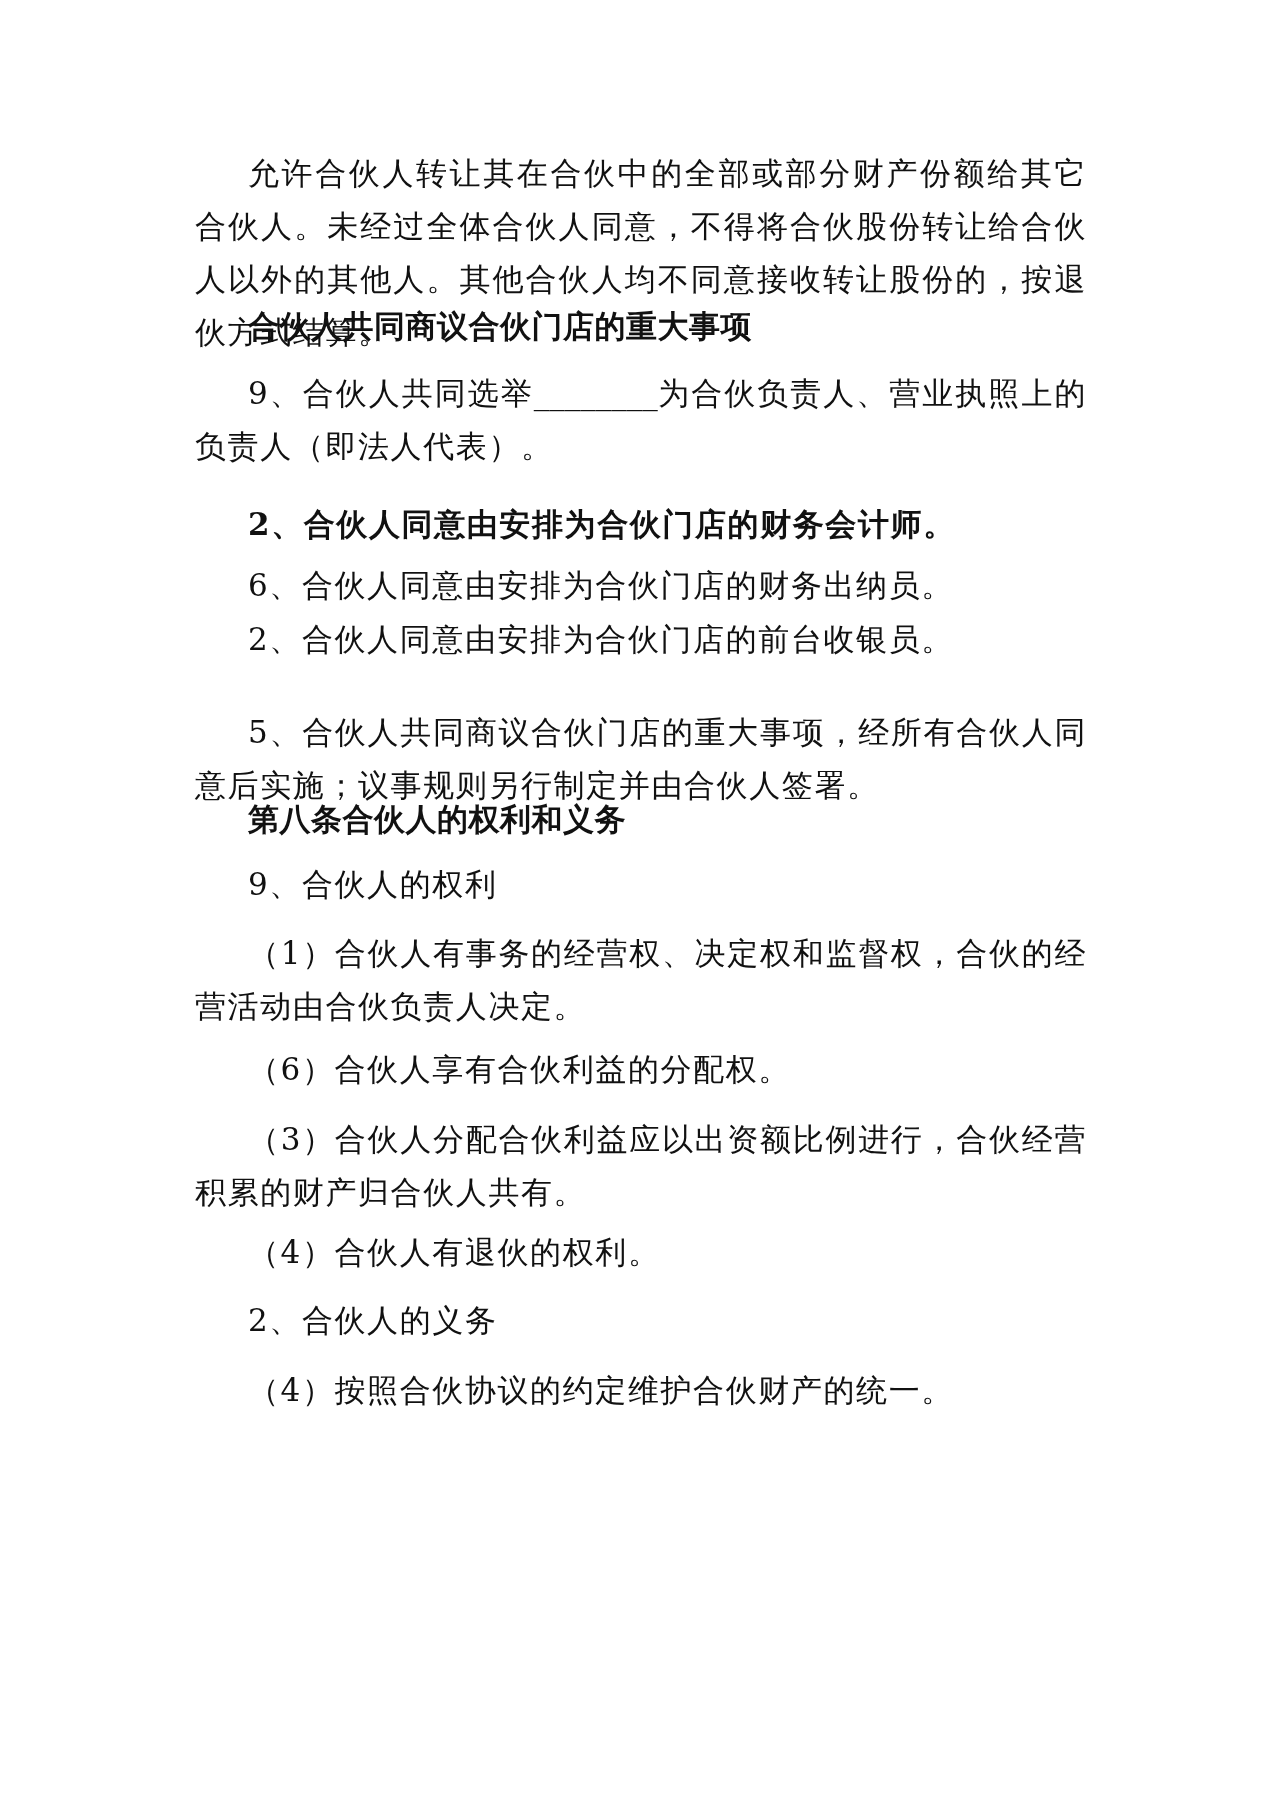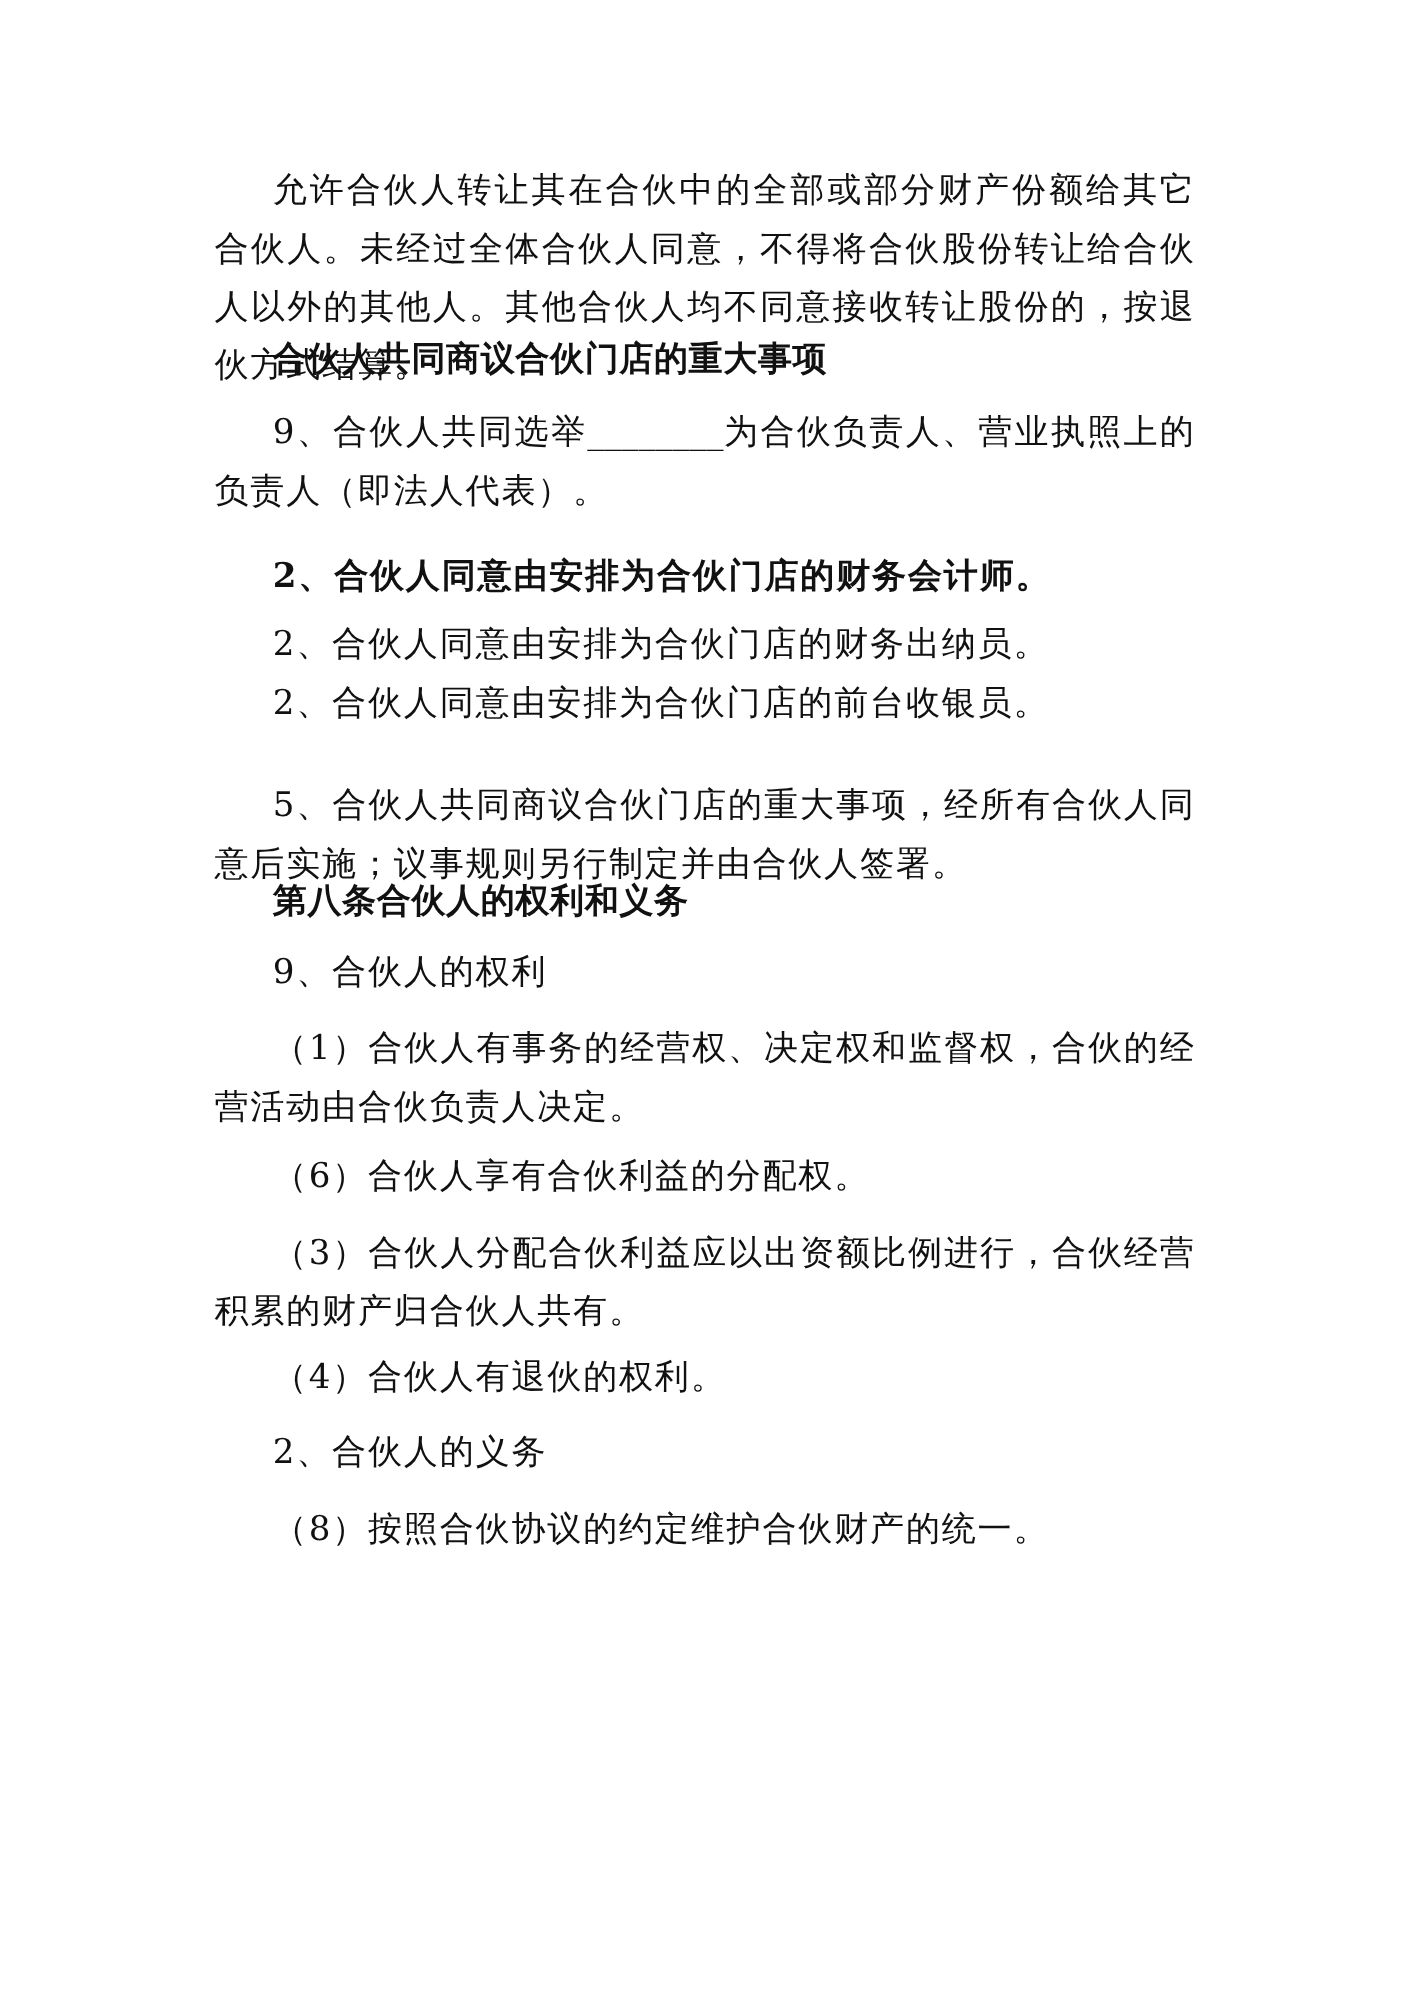--- a/index.html
+++ b/index.html
@@ -48,35 +48,35 @@
 <div class="page">
 
   <p class="para" style="top:147px;">允许合伙人转让其在合伙中的全部或部分财产份额给其它合伙人。未经过全体合伙人同意，不得将合伙股份转让给合伙人以外的其他人。其他合伙人均不同意接收转让股份的，按退伙方式结算。</p>
 
   <p class="para heading" style="top:300px;">合伙人共同商议合伙门店的重大事项</p>
 
   <p class="para" style="top:367px;"><span>9、合伙人共同选举</span><span class="blank">________</span><span>为合伙负责人、营业执照上的负责人（即法人代表）。</span></p>
 
   <p class="para" style="top:498px;font-weight:bold;">2、合伙人同意由安排为合伙门店的财务会计师。</p>
 
-  <p class="para" style="top:559px;">2、合伙人同意由安排为合伙门店的财务出纳员。</p>
+  <p class="para" style="top:559px;">6、合伙人同意由安排为合伙门店的财务出纳员。</p>
 
   <p class="para" style="top:613px;">2、合伙人同意由安排为合伙门店的前台收银员。</p>
 
   <p class="para" style="top:706px;">5、合伙人共同商议合伙门店的重大事项，经所有合伙人同意后实施；议事规则另行制定并由合伙人签署。</p>
 
   <p class="para heading" style="top:793px;">第八条合伙人的权利和义务</p>
 
   <p class="para" style="top:858px;">9、合伙人的权利</p>
 
   <p class="para" style="top:927px;">（1）合伙人有事务的经营权、决定权和监督权，合伙的经营活动由合伙负责人决定。</p>
 
   <p class="para" style="top:1043px;">（6）合伙人享有合伙利益的分配权。</p>
 
   <p class="para" style="top:1113px;">（3）合伙人分配合伙利益应以出资额比例进行，合伙经营积累的财产归合伙人共有。</p>
 
   <p class="para" style="top:1226px;">（4）合伙人有退伙的权利。</p>
 
   <p class="para" style="top:1294px;">2、合伙人的义务</p>
 
-  <p class="para" style="top:1364px;">（8）按照合伙协议的约定维护合伙财产的统一。</p>
+  <p class="para" style="top:1364px;">（4）按照合伙协议的约定维护合伙财产的统一。</p>
 
 </div>
 
 </body></html>

